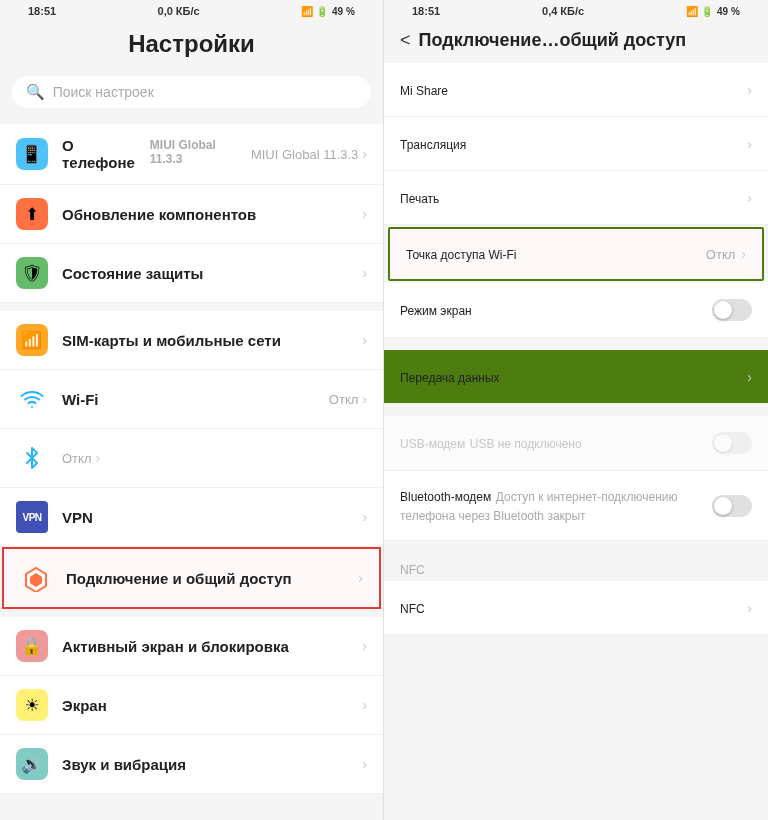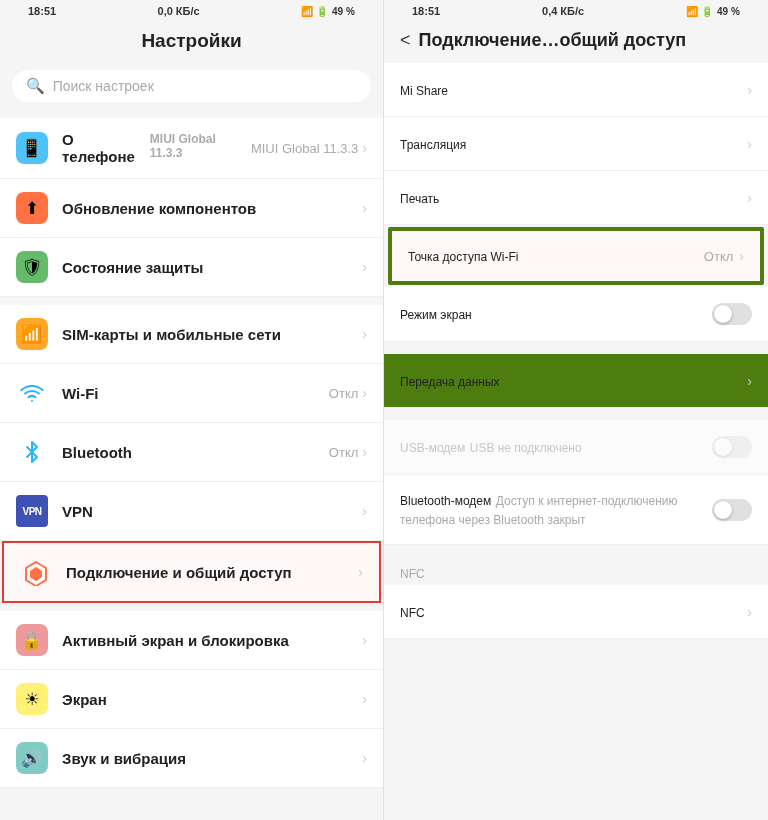--- a/index.html
+++ b/index.html
@@ -202,21 +202,21 @@
       left: 2px;
       box-shadow: 0 1px 3px rgba(0,0,0,0.3);
     }
     .toggle.disabled {
       background: #e0e0e0;
       opacity: 0.6;
     }
 
     
     .right-item-highlighted {
-      border: 4px solid #4d7c0f;
+      border: 2px solid #4d7c0f;
       margin: 2px 4px;
       border-radius: 2px;
     }
 
     
     .section-label {
       padding: 10px 16px 4px 16px;
       font-size: 12px;
       color: #aaa;
       background: #f5f5f5;
@@ -241,21 +241,21 @@
     <span>
       <span>0,0 КБ/с</span>
     </span>
     <div class="status-bar-right">
       <span>📶</span>
       <span>🔋</span>
       <span>49</span>%
     </div>
   </div>
 
-  <div style="text-align:center; padding: 8px 0 10px 0; font-size:19px; font-weight:600; color:#222; background:#f5f5f5;">Настройки</div>
+  <div style="text-align:center; padding: 8px 0 10px 0; font-size:24px; font-weight:600; color:#222; background:#f5f5f5;">Настройки</div>
 
   <div class="search-bar">
     <span style="font-size:15px;">🔍</span>
     <span style="color:#aaa; font-size:14px;">Поиск настроек</span>
   </div>
 
   <div class="settings-list">
     <div class="section-divider"></div>
 
     <div>
@@ -311,23 +311,20 @@
         <div class="item-right">
           <span>Откл</span>
           <span class="chevron">›</span>
         </div>
       </div>
       <div class="settings-item">
         <div class="item-icon">
           <svg width="24" height="24" viewBox="0 0 24 24" fill="none">
             <path d="M7 7l10 10-5 5V2l5 5L7 17" stroke="#29b6f6" stroke-width="2" stroke-linecap="round" stroke-linejoin="round"></path>
           </svg>
-        </div>
-        <div class="item-content">
-          <span class="item-label">Bluetooth</span>
         </div>
         <div class="item-right">
           <span>Откл</span>
           <span class="chevron">›</span>
         </div>
       </div>
       <div class="settings-item">
         <div class="item-icon icon-vpn" style="font-size:10px; font-weight:700; color:#fff; letter-spacing:-0.5px;">VPN</div>
         <div class="item-content">
           <span class="item-label">VPN</span>

